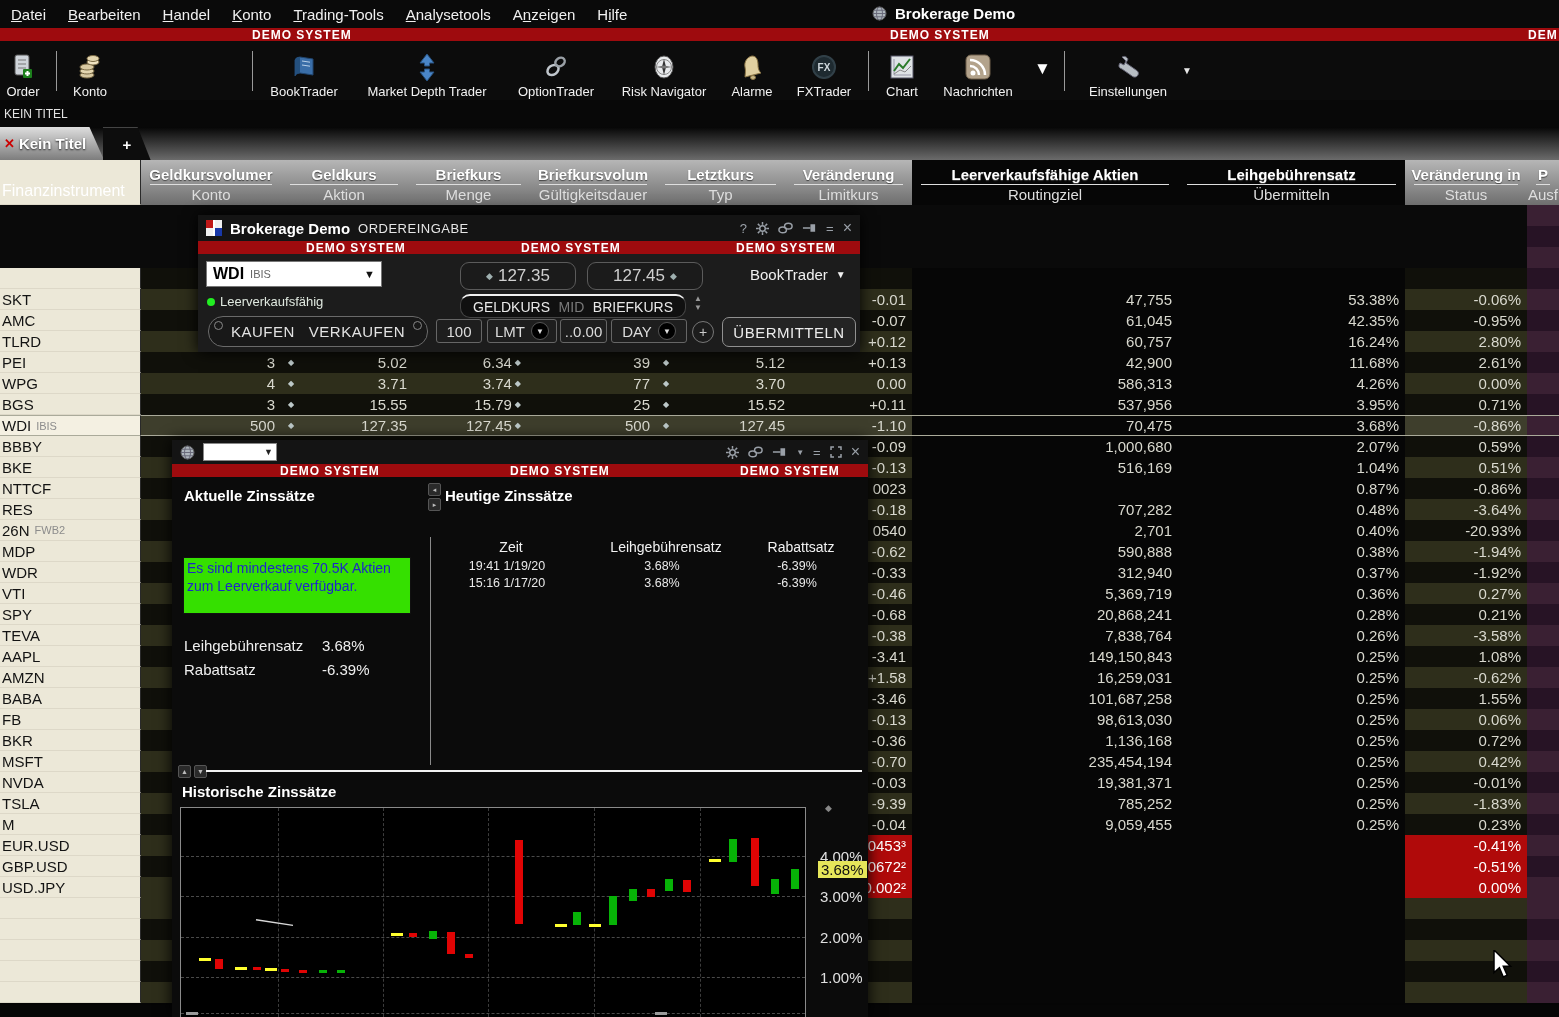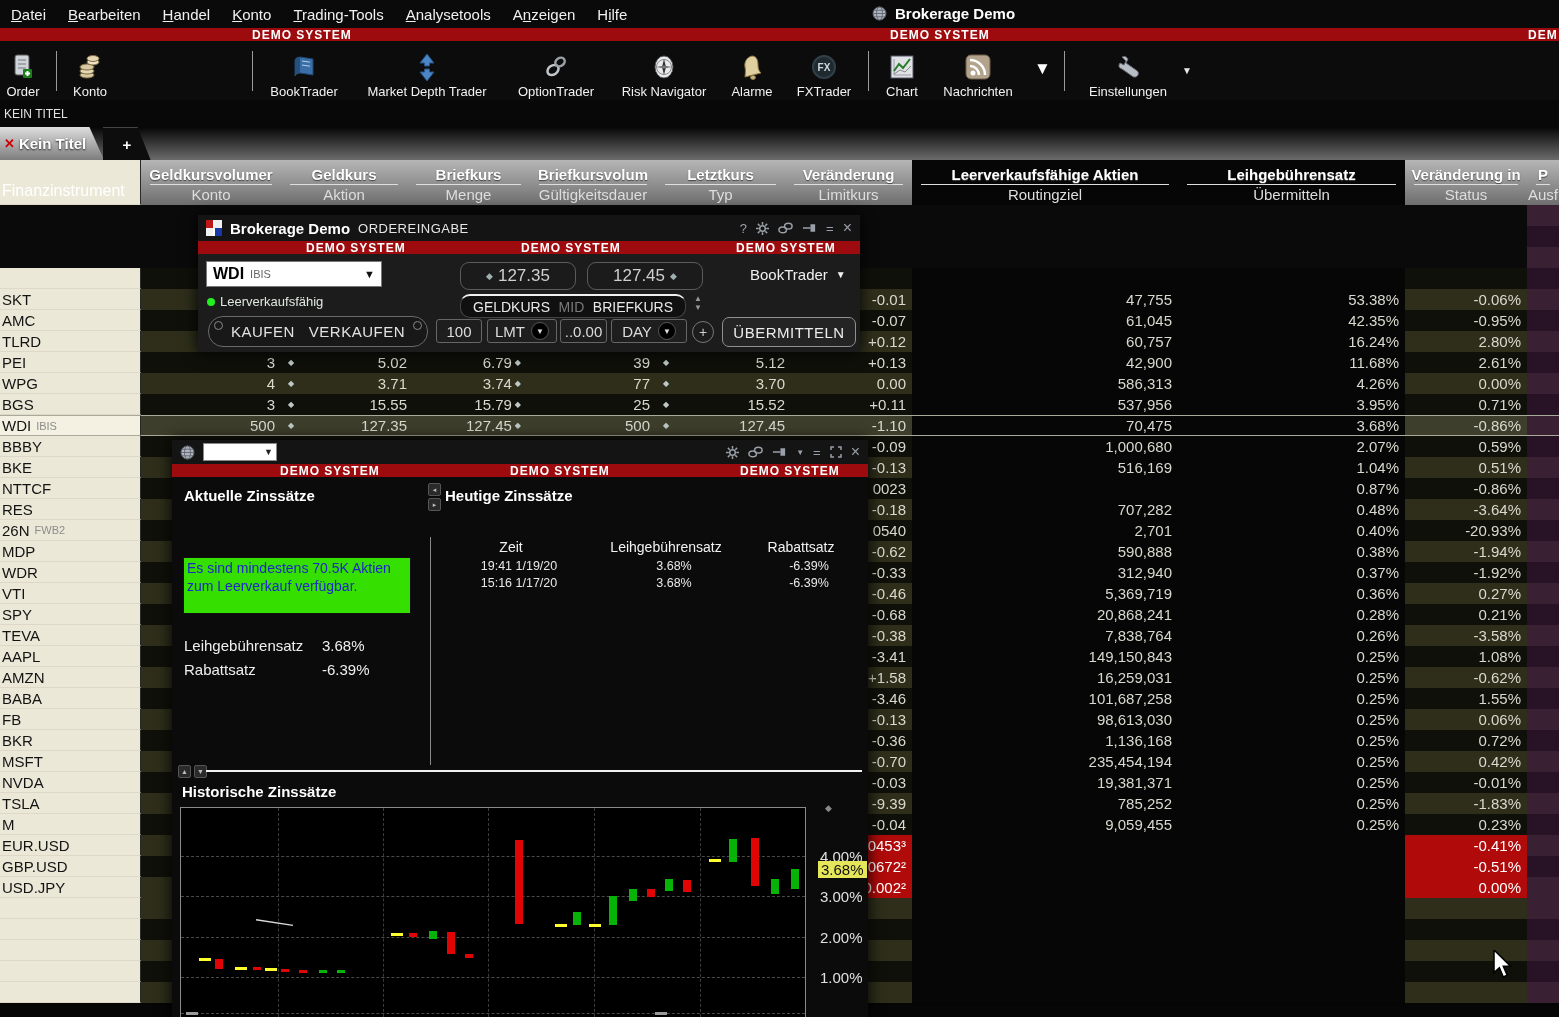--- a/index.html
+++ b/index.html
@@ -118,21 +118,21 @@
   #ratesdlg{left:172px;top:440px;width:696px;height:577px;background:#0b0b0b;}
   #ratesdlg .titlebar{height:24px;}
   .wcombo{width:74px;height:18px;background:#fff;border:1px solid #888;display:flex;align-items:center;justify-content:flex-end;padding-right:3px;box-sizing:border-box;color:#222;font-size:9px;}
   .sect-title{position:absolute;font-weight:bold;font-size:15px;color:#fff;}
   #greenbox{position:absolute;left:11px;top:80px;width:228px;height:57px;background:#35e000;border:1px solid #111;
             color:#1d27c8;font-size:14px;line-height:18px;padding:1px 3px;box-sizing:border-box;}
   .kv{position:absolute;color:#efefef;font-size:15px;display:flex;}
   .kv .k{width:138px;}
   #vline{position:absolute;left:258px;top:60px;width:1px;height:228px;background:#8a8a8a;}
   #ratehead{position:absolute;left:254px;top:62px;display:flex;color:#f2f2f2;font-size:14px;}
-  #ratetbl{position:absolute;left:262px;top:80px;}
+  #ratetbl{position:absolute;left:250px;top:80px;}
   .rrow{display:flex;color:#e8e8e8;font-size:12.5px;height:17px;align-items:center;}
   .rc1{width:170px;text-align:center;}.rc2{width:140px;text-align:center;}.rc3{width:130px;text-align:center;}
   #divider{position:absolute;left:0px;top:288px;width:696px;height:14px;}
   #divider .btns{position:absolute;left:6px;top:0;display:flex;gap:3px;}
   .tinybtn{width:11px;height:11px;background:#2a2a2a;border:1px solid #555;color:#bbb;font-size:7px;
            display:flex;align-items:center;justify-content:center;border-radius:2px;}
   #divider .line{position:absolute;left:34px;top:5px;width:656px;height:2px;background:#f2f2f2;}
   #plotwrap{position:absolute;left:8px;top:330px;width:624px;height:245px;}
   #plot{position:absolute;left:0;top:0;width:624px;height:219px;background:#000;border:1px solid #8a8a8a;box-sizing:content-box;}
   .gridh{position:absolute;left:0;width:624px;height:0;border-top:1px dashed #4a4a4a;}
@@ -501,21 +501,21 @@
       <div class="row sB">
     <div class="cell c-sym">
           <span class="sym">PEI</span>
         </div>
     <div class="cell c-bidvol num">3</div>
     <div class="cell c-bid bidwrap">
           <span class="dia">◆</span>
           <span class="v">5.02</span>
         </div>
     <div class="cell c-ask num">
-          <span class="v">6.79</span>
+          <span class="v">6.34</span>
           <span class="dia">◆</span>
         </div>
     <div class="cell c-askvol num">39</div>
     <div class="cell c-last bidwrap">
           <span class="dia">◆</span>
           <span class="v">5.12</span>
         </div>
     <div class="cell c-chg num">+0.13</div>
     <div class="cell c-short num">42,900</div>
     <div class="cell c-fee num">11.68%</div>

